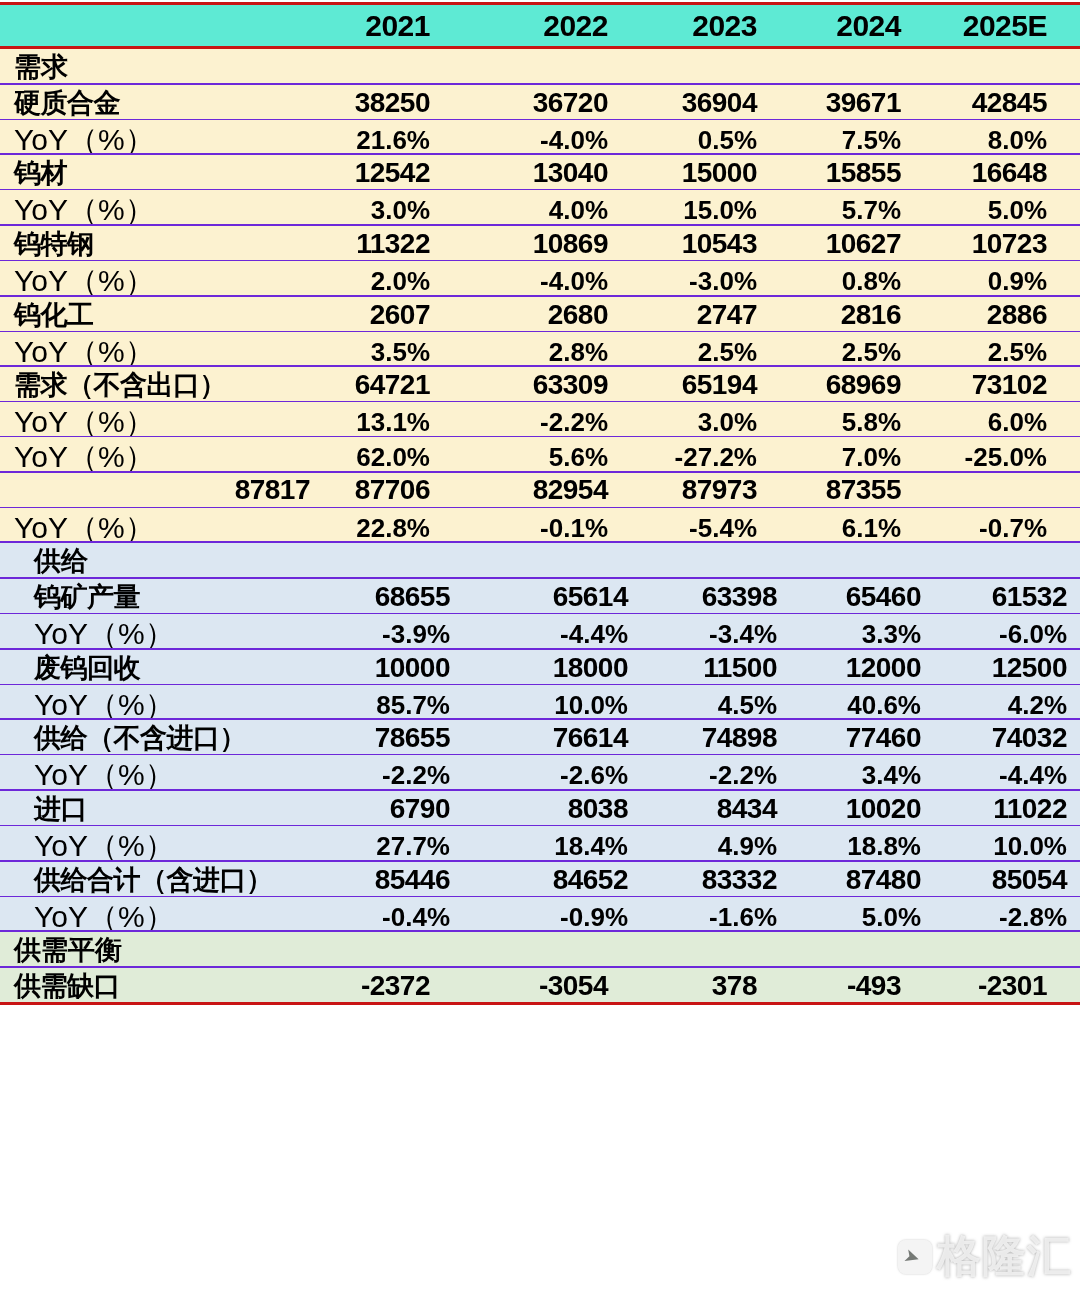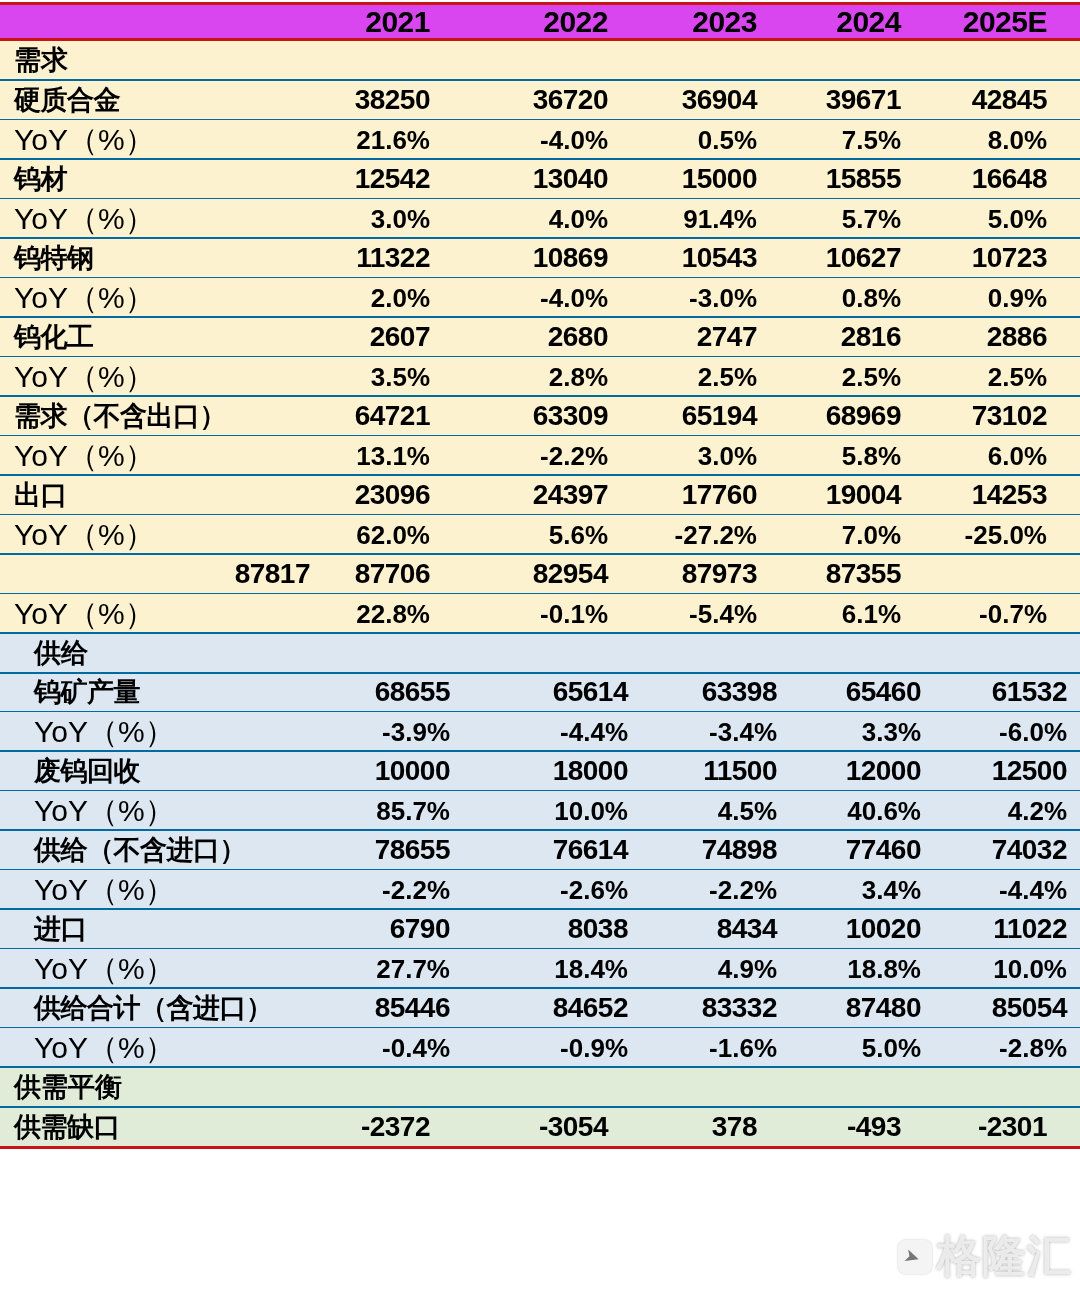--- a/index.html
+++ b/index.html
@@ -3,29 +3,29 @@
 <meta charset="utf-8">
 <style>
   html,body{margin:0;padding:0;background:#ffffff;}
   body{font-family:"Liberation Sans","DejaVu Sans",sans-serif;}
   .table-wrap{
     position:relative;width:1080px;height:1293px;background:#ffffff;overflow:hidden;
   }
   .red-rule{height:3px;background:var(--accent_red);}
   .red-rule.top{margin-top:2px;}
   .header-row{
-    height:33px;display:grid;align-items:center;background:#d946ef;
+    height:41px;display:grid;align-items:center;background:#5eead4;
     grid-template-columns:310px 120px 178px 149px 144px 146px;
   }
   .header-row .num-cell{font-size:30px;font-weight:bold;letter-spacing:-0.5px;}
-  .rows{display:flex;flex-direction:column;height:1105px;}
+  .rows{display:flex;flex-direction:column;height:953px;}
   .row{
     flex:1 1 0;display:grid;align-items:center;min-height:0;
     grid-template-columns:310px 120px 178px 149px 144px 146px;
-    border-top:2px solid #0369a1;box-sizing:border-box;
+    border-top:2px solid #6d28d9;box-sizing:border-box;
   }
   .row:first-child{border-top:none;}
   .row.row-yoy{border-top-width:1.5px;}
   .cell{white-space:nowrap;}
   .label-cell{padding-left:14px;text-align:left;font-size:27px;}
   .num-cell{text-align:right;font-size:28px;}
   .row-section .label-cell{font-weight:bold;grid-column:1 / -1;}
   .row-item .label-cell,.row-item .num-cell{font-weight:bold;letter-spacing:-0.5px;}
   .row-yoy .label-cell{font-size:30px;font-weight:normal;}
   .row-yoy .num-cell{font-size:26px;font-weight:bold;}
@@ -92,21 +92,21 @@
     <div class="cell num-cell">12542</div>
     <div class="cell num-cell">13040</div>
     <div class="cell num-cell">15000</div>
     <div class="cell num-cell">15855</div>
     <div class="cell num-cell">16648</div>
   </div>
       <div class="row row-yoy sec-demand">
     <div class="cell label-cell">YoY（%）</div>
     <div class="cell num-cell">3.0%</div>
     <div class="cell num-cell">4.0%</div>
-    <div class="cell num-cell">91.4%</div>
+    <div class="cell num-cell">15.0%</div>
     <div class="cell num-cell">5.7%</div>
     <div class="cell num-cell">5.0%</div>
   </div>
       <div class="row row-item sec-demand">
     <div class="cell label-cell">钨特钢</div>
     <div class="cell num-cell">11322</div>
     <div class="cell num-cell">10869</div>
     <div class="cell num-cell">10543</div>
     <div class="cell num-cell">10627</div>
     <div class="cell num-cell">10723</div>
@@ -143,28 +143,20 @@
     <div class="cell num-cell">68969</div>
     <div class="cell num-cell">73102</div>
   </div>
       <div class="row row-yoy sec-demand">
     <div class="cell label-cell">YoY（%）</div>
     <div class="cell num-cell">13.1%</div>
     <div class="cell num-cell">-2.2%</div>
     <div class="cell num-cell">3.0%</div>
     <div class="cell num-cell">5.8%</div>
     <div class="cell num-cell">6.0%</div>
-  </div>
-      <div class="row row-item sec-demand">
-    <div class="cell label-cell">出口</div>
-    <div class="cell num-cell">23096</div>
-    <div class="cell num-cell">24397</div>
-    <div class="cell num-cell">17760</div>
-    <div class="cell num-cell">19004</div>
-    <div class="cell num-cell">14253</div>
   </div>
       <div class="row row-yoy sec-demand">
     <div class="cell label-cell">YoY（%）</div>
     <div class="cell num-cell">62.0%</div>
     <div class="cell num-cell">5.6%</div>
     <div class="cell num-cell">-27.2%</div>
     <div class="cell num-cell">7.0%</div>
     <div class="cell num-cell">-25.0%</div>
   </div>
       <div class="row row-item sec-demand">

